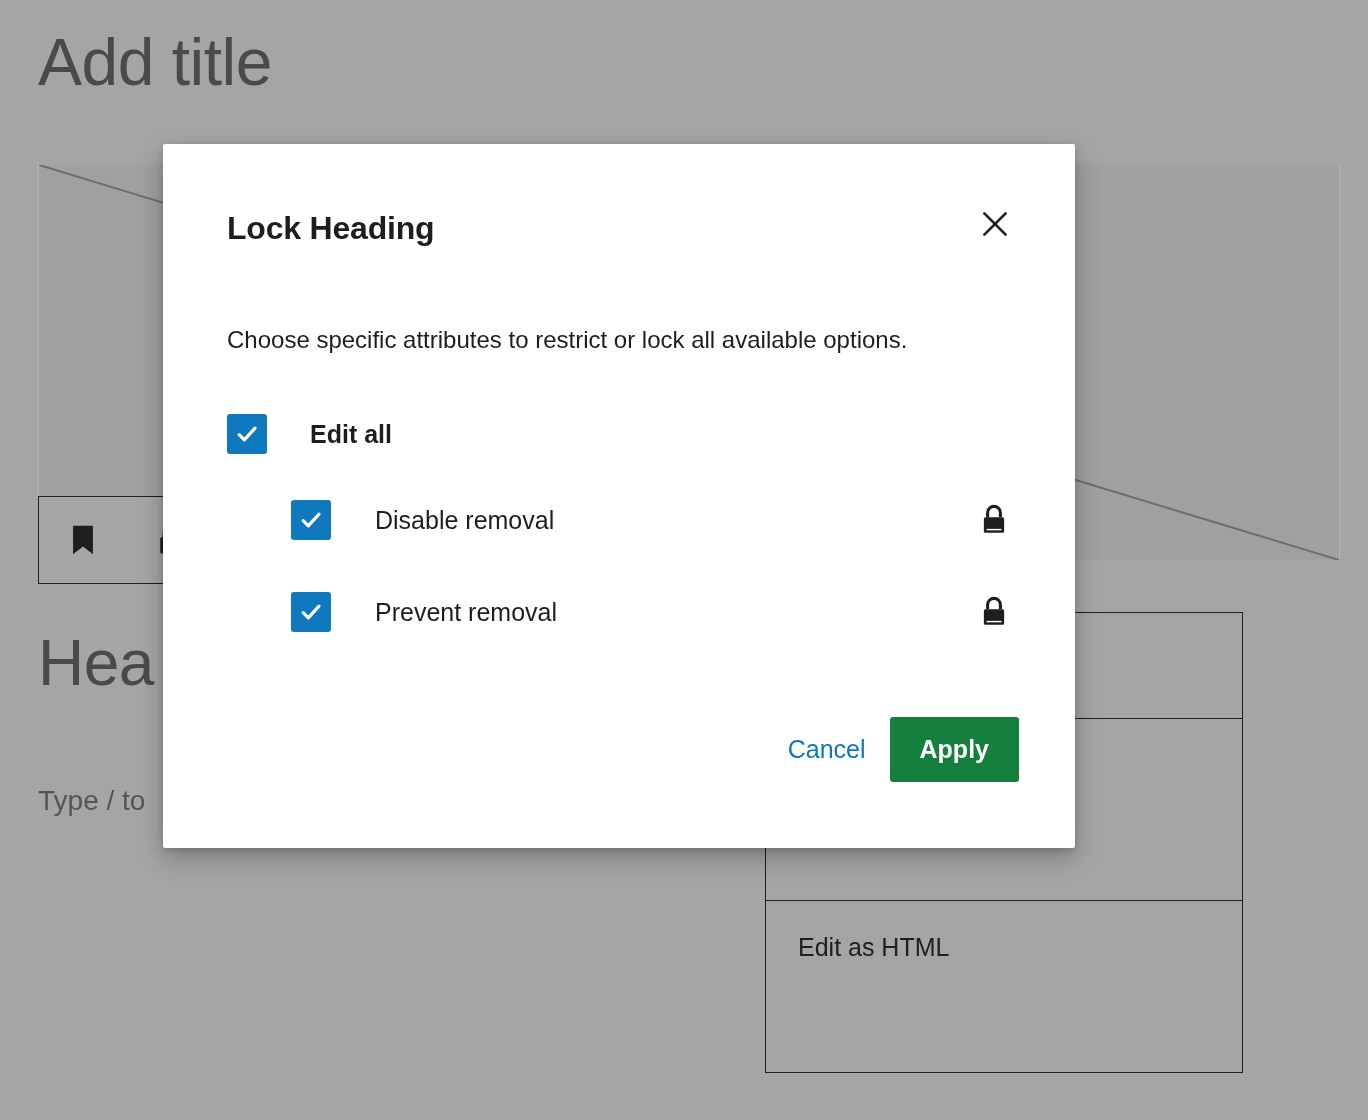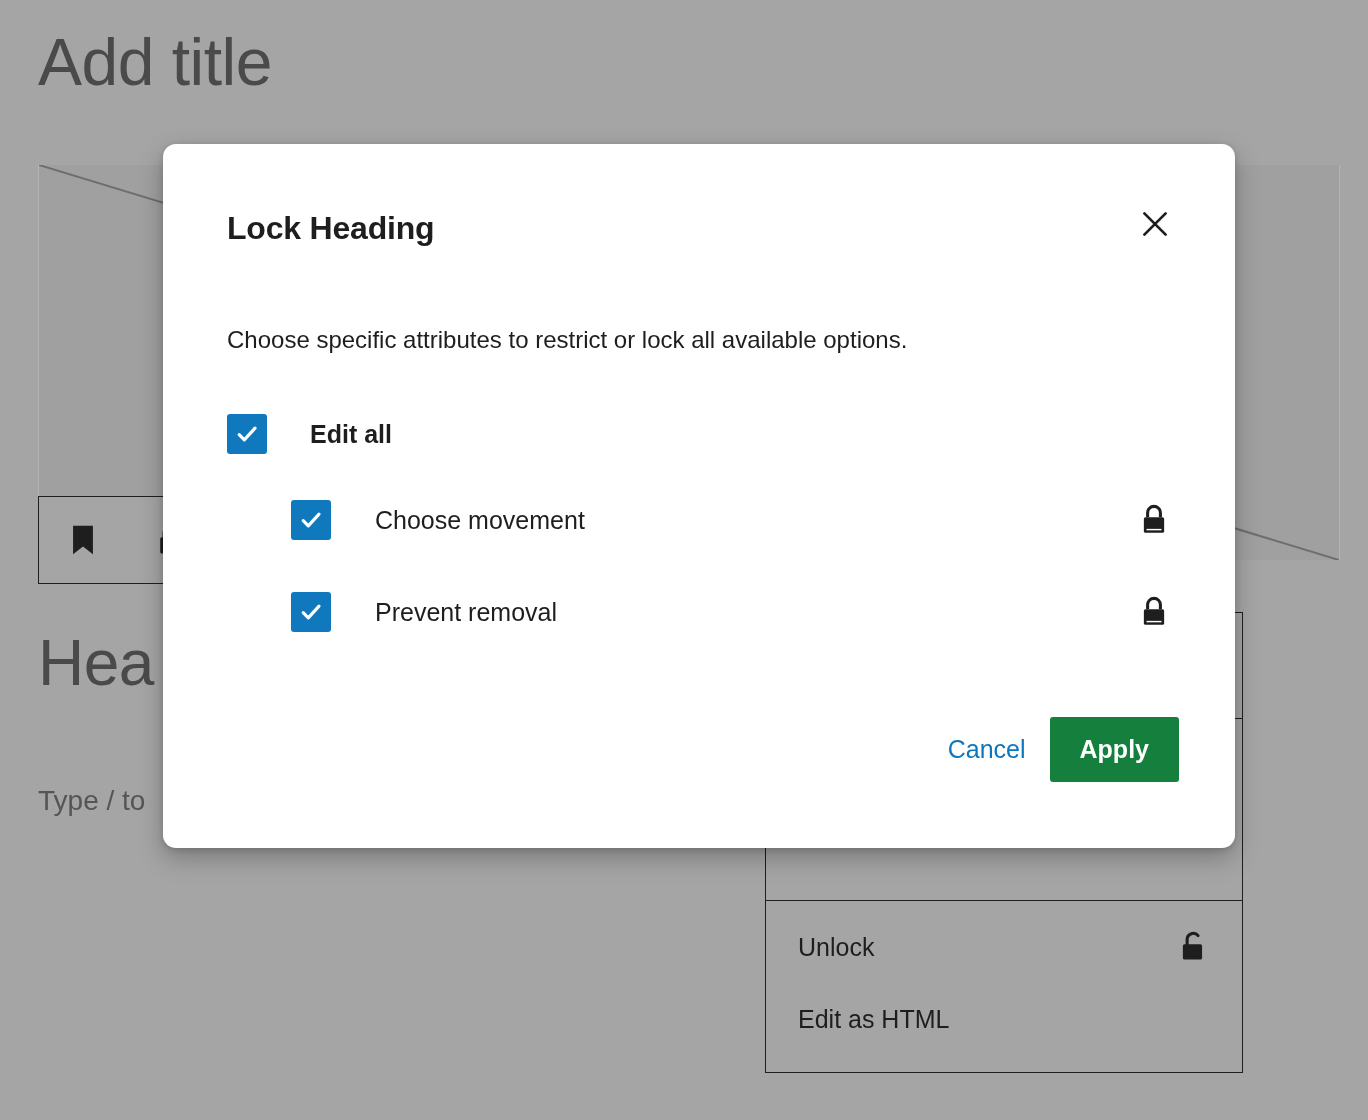--- a/index.html
+++ b/index.html
@@ -131,24 +131,24 @@
   
   #modal-overlay {
     position: absolute;
     inset: 0;
   }
 
   #lock-modal {
     position: absolute;
     left: 163px;
     top: 144px;
-    width: 1072px;
+    width: 912px;
     height: 704px;
     background: #ffffff;
-    border-radius: 13px;
+    border-radius: 2px;
     box-shadow: 0 10px 26px rgba(0,0,0,0.26), 0 2px 6px rgba(0,0,0,0.14);
   }
 
   #modal-header {
     display: flex;
     align-items: flex-start;
     justify-content: space-between;
     padding: 68px 56px 0 64px;
   }
 
@@ -298,29 +298,20 @@
         <span class="item-label"></span>
       </div>
     </div>
     <div class="dropdown-section sec-b">
       <div class="dropdown-item">
         <span class="item-label"></span>
       </div>
     </div>
     <div class="dropdown-section sec-c">
       <div class="dropdown-item">
-        <span class="item-label">Unlock</span>
-        <span class="item-icon">
-          <svg width="32" height="36" viewBox="0 0 24 26">
-            <path d="M7.6 11V7.4a4.6 4.6 0 0 1 8.2-2.9" fill="none" stroke="#1e1e1e" stroke-width="2.3" stroke-linecap="round"></path>
-            <rect x="4.4" y="11" width="14.4" height="11.4" rx="1.2" fill="#1e1e1e"></rect>
-          </svg>
-        </span>
-      </div>
-      <div class="dropdown-item">
         <span class="item-label">Edit as HTML</span>
       </div>
     </div>
   </div>
 </div>
 
 <div id="modal-overlay">
 
   <div id="lock-modal" role="dialog">
 
@@ -347,21 +338,21 @@
         </span>
         <span class="cb-label">Edit all</span>
       </label>
 
       <label class="checkbox-row child">
         <span class="cb checked">
           <svg width="26" height="26" viewBox="0 0 24 24">
             <path d="M4.8 12.6l4.7 4.8L19.4 6.6" fill="none" stroke="#ffffff" stroke-width="2.9" stroke-linecap="round" stroke-linejoin="round"></path>
           </svg>
         </span>
-        <span class="cb-label">Choose movement</span>
+        <span class="cb-label">Disable removal</span>
         <span class="row-icon">
           <svg width="32" height="36" viewBox="0 0 24 26">
             <path d="M7.2 11V7.6a4.8 4.8 0 1 1 9.6 0V11" fill="none" stroke="#1e1e1e" stroke-width="2.3"></path>
             <rect x="4.4" y="11" width="15.2" height="11.6" rx="1.2" fill="#1e1e1e"></rect>
             <line x1="6.4" y1="20.2" x2="17.6" y2="20.2" stroke="#ffffff" stroke-width="1.1"></line>
           </svg>
         </span>
       </label>
 
       <label class="checkbox-row child">

